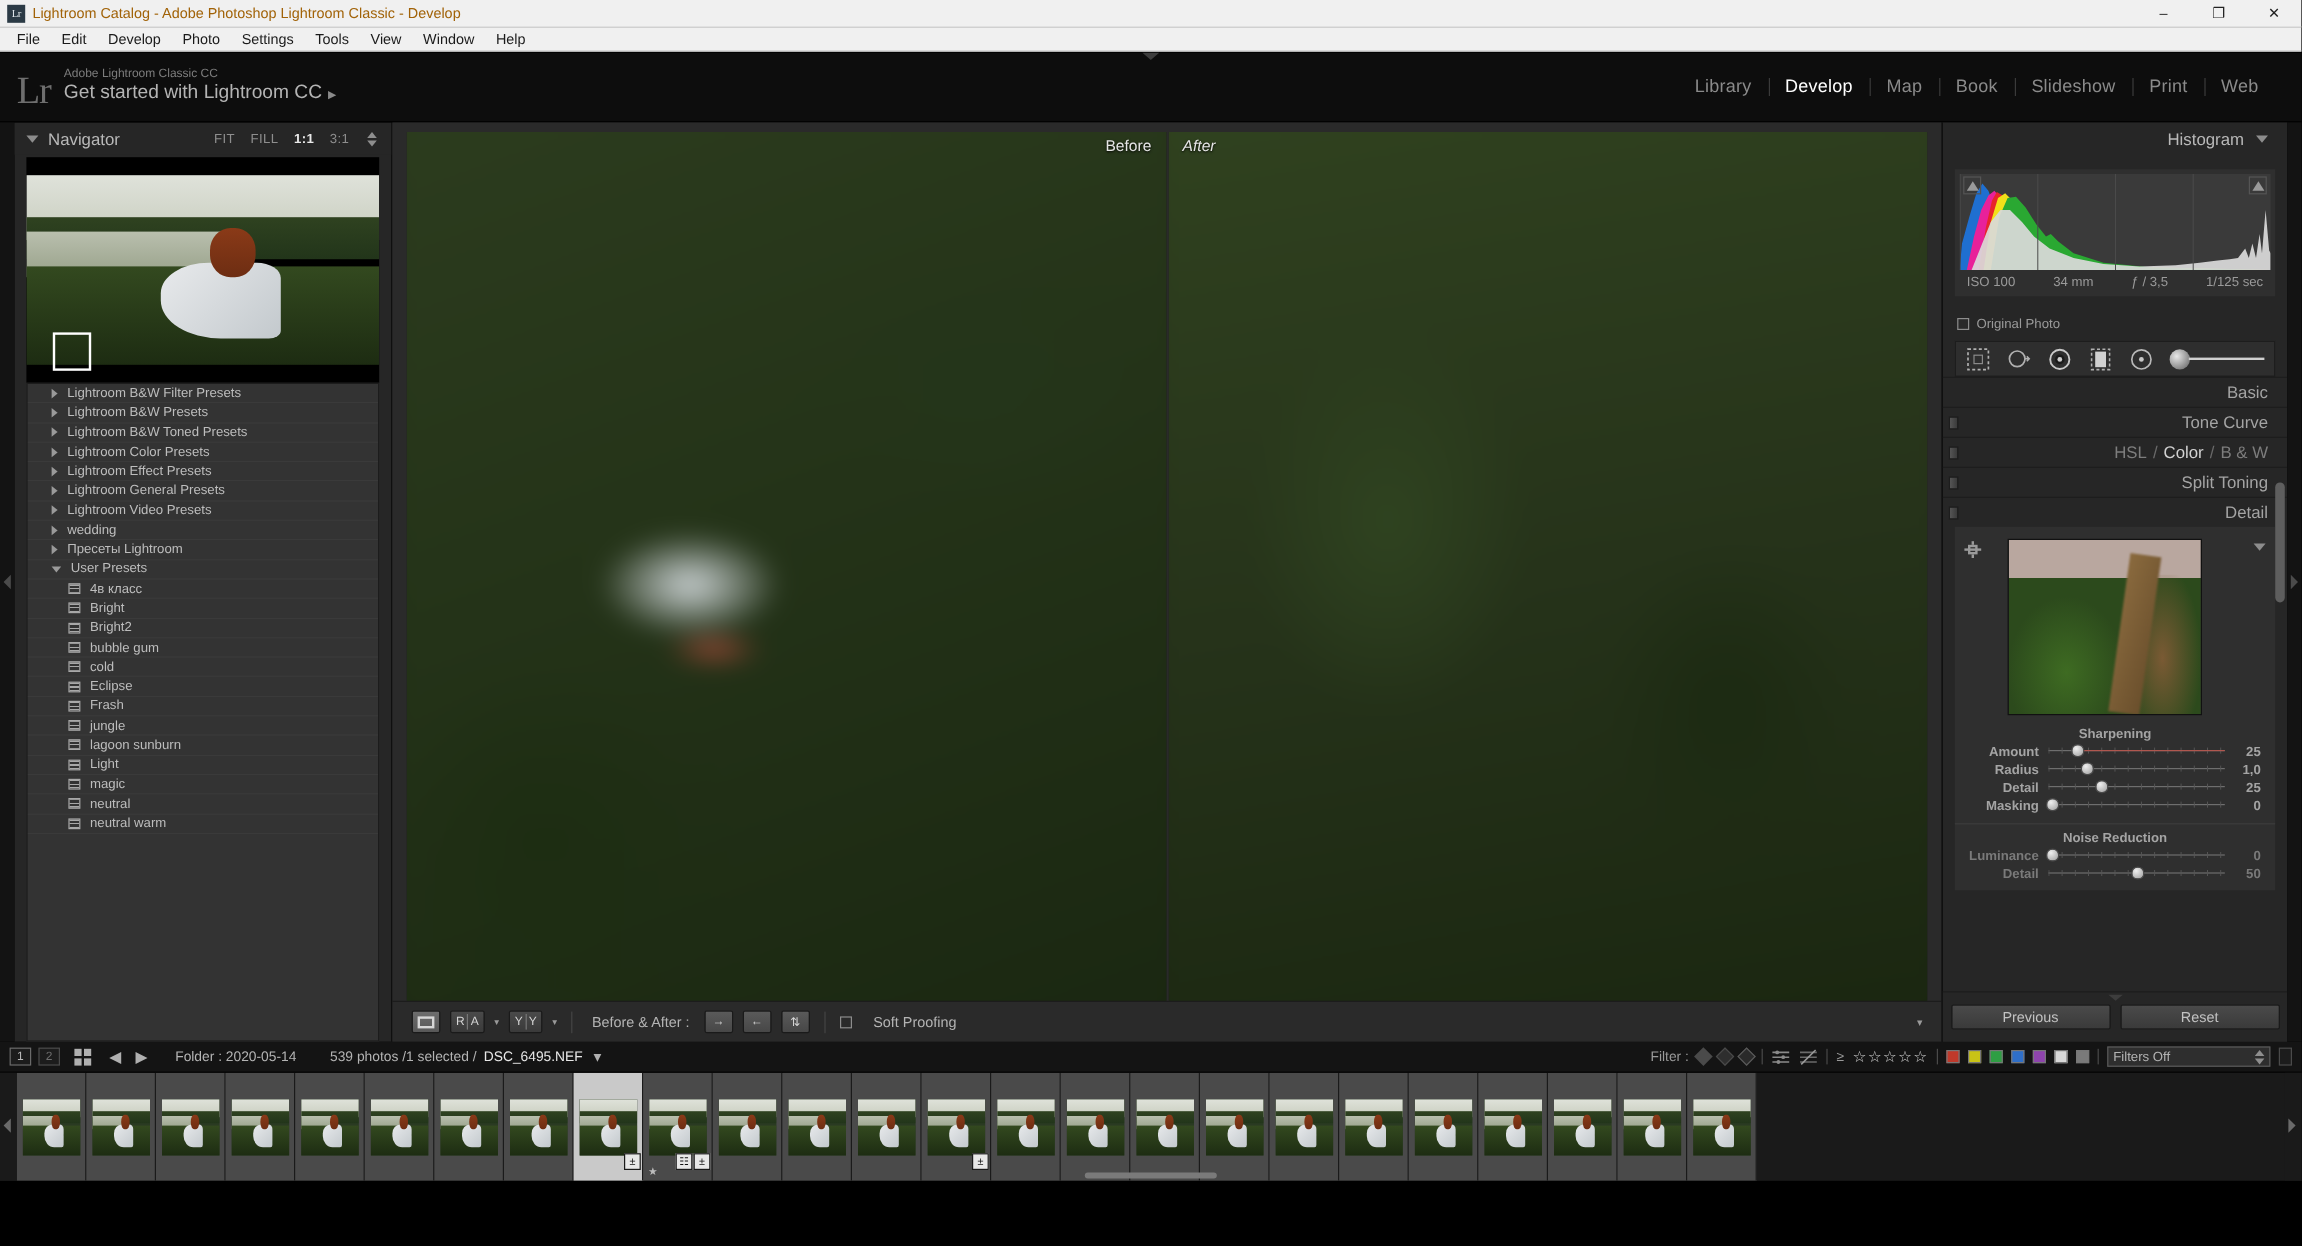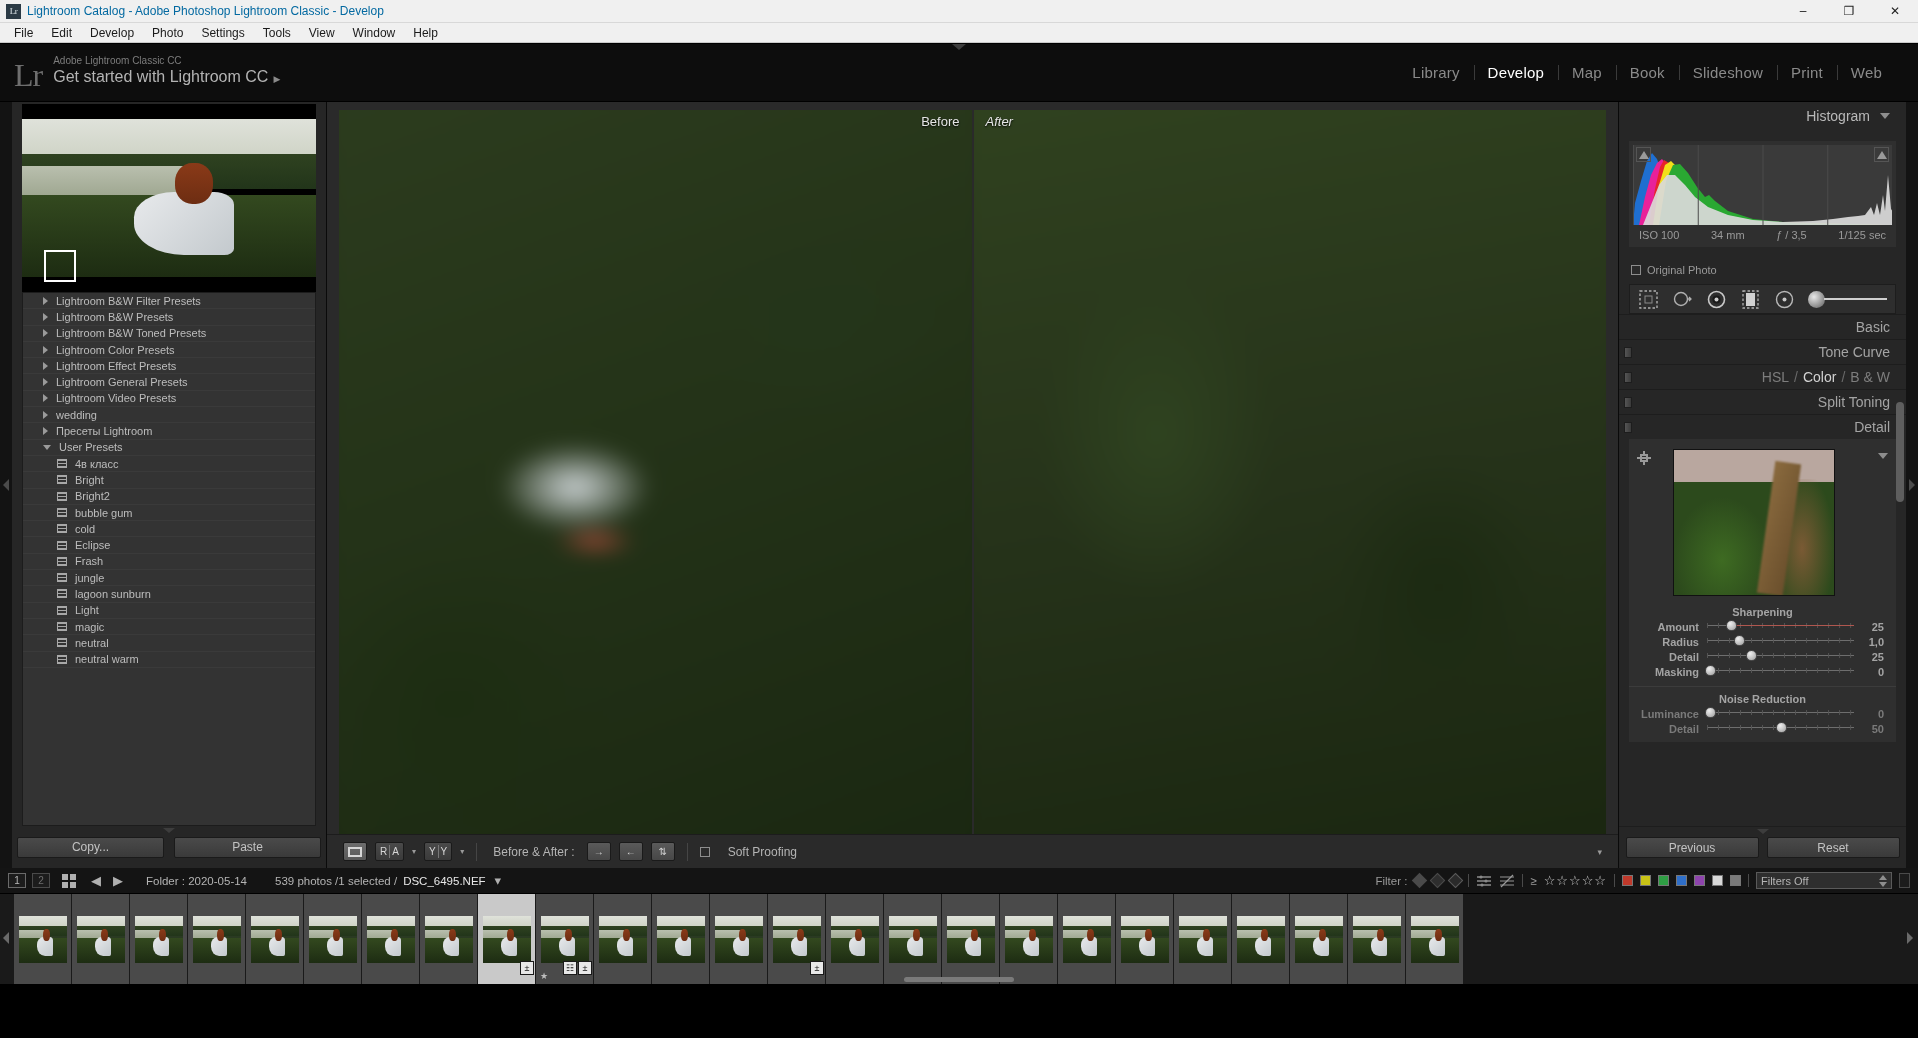--- a/index.html
+++ b/index.html
@@ -14,21 +14,21 @@
   
   .titlebar {
     height: 23px; background: #f0f0f0; display: flex; align-items: center;
     border-bottom: 1px solid #d8d8d8;
   }
   .tb-icon {
     width: 15px; height: 15px; margin: 0 6px 0 6px; background: #2b3a45;
     color: #dfe6ea; font-size: 9px; line-height: 15px; text-align: center;
     font-family: "Liberation Serif", serif; letter-spacing: -0.5px;
   }
-  .tb-title { font-size: 12px; color: #0369a1; }
+  .tb-title { font-size: 12px; color: #a16207; }
   .tb-ctrls { margin-left: auto; display: flex; height: 100%; }
   .tb-btn {
     width: 46px; height: 100%; display: flex; align-items: center;
     justify-content: center; font-size: 12px; color: #222;
   }
 
   
   .menubar {
     height: 20px; background: #f0f0f0; display: flex; align-items: center;
     padding-left: 5px; border-bottom: 1px solid #c9c9c9;
@@ -457,20 +457,34 @@
       <div class="module">Print</div>
       <div class="module">Web</div>
     </div>
   </div>
 
   <div class="mainrow">
 
     <div class="side-arrow left"></div>
 
     <div class="leftpanel">
+      <div class="panel-head">
+        <span class="tri"></span>
+        <span>Navigator</span>
+        <span class="nav-zooms">
+          <span class="zoom-lvl">FIT</span>
+          <span class="zoom-lvl">FILL</span>
+          <span class="zoom-lvl active">1:1</span>
+          <span class="zoom-lvl">3:1</span>
+          <span class="stepper">
+              <i class="up"></i>
+              <i class="dn"></i>
+            </span>
+        </span>
+      </div>
 
       <div class="nav-preview">
         <div class="nav-img">
           <div class="photo-scene">
             <div class="ps-sky"></div>
               <div class="ps-trees"></div>
             <div class="ps-water"></div>
               <div class="ps-grass"></div>
             <div class="ps-dress"></div>
               <div class="ps-hair"></div>
@@ -568,24 +582,20 @@
         <div class="preset-row child">
             <span class="pchip"></span>
             <span>neutral</span>
           </div>
         <div class="preset-row child">
             <span class="pchip"></span>
             <span>neutral warm</span>
           </div>
       </div>
 
-      <div class="cp-bar">
-        <div class="btn">Copy...</div>
-        <div class="btn">Paste</div>
-      </div>
     </div>
 
     <div class="center">
       <div class="viewer">
         <div class="pane">
           <div class="blurimg" style="background:
                  radial-gradient(ellipse 120px 70px at 38% 52%, #cfd6d8 0%, rgba(207,214,216,0) 60%),
                  radial-gradient(ellipse 60px 20px at 41% 59%, #a94b3a 0%, rgba(169,75,58,0) 65%),
                  radial-gradient(ellipse 200px 140px at 75% 30%, #24351a, rgba(36,53,26,0) 70%),
                  radial-gradient(ellipse 180px 200px at 20% 80%, #1d2d12, rgba(29,45,18,0) 70%),

